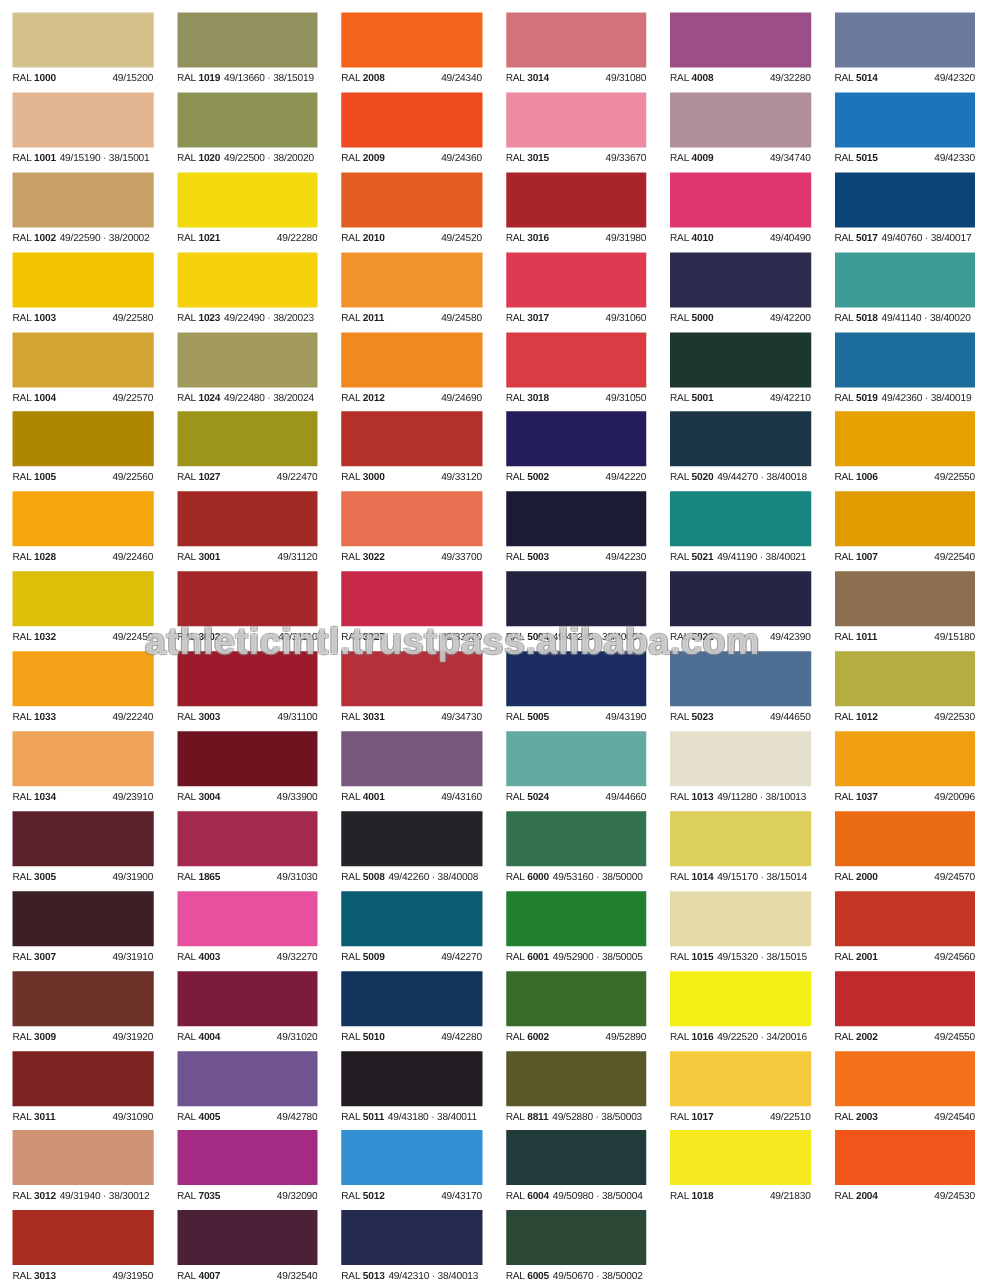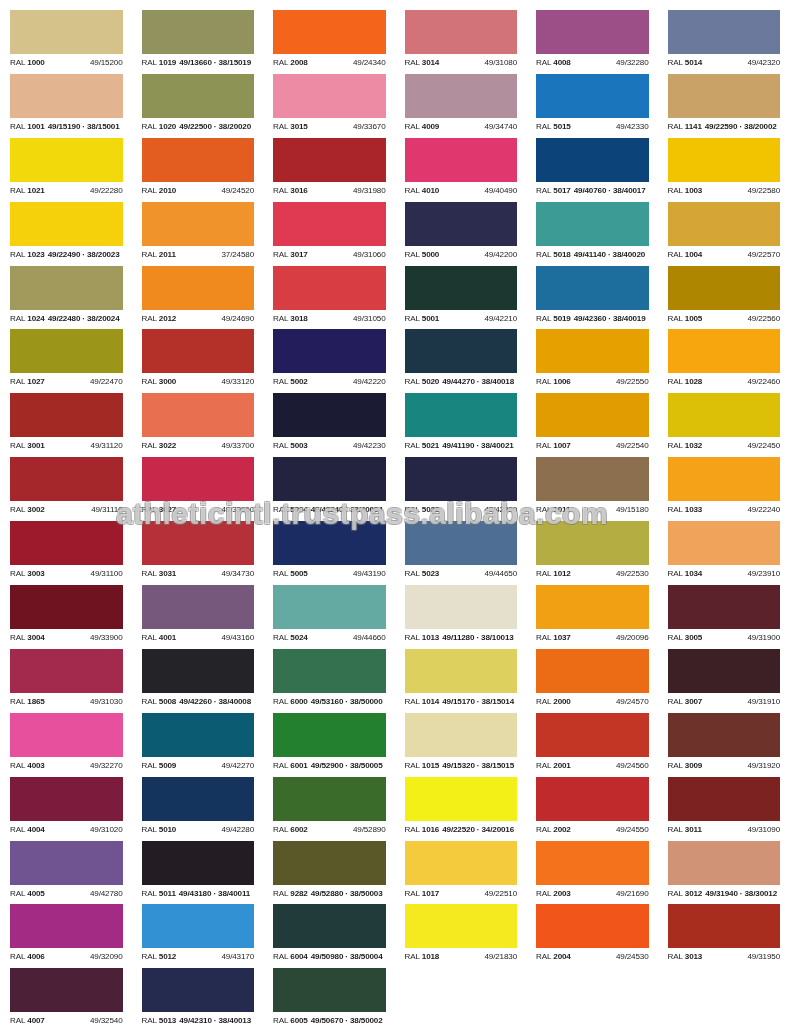--- a/index.html
+++ b/index.html
@@ -61,21 +61,21 @@
     white-space: nowrap;
   }
   .label-left .ral-word {
     font-weight: normal;
   }
   .label-left .ral-num {
     font-weight: bold;
     margin-left: 2px;
   }
   .label-left .ral-code-inline {
-    font-weight: bold;
+    font-weight: normal;
     margin-left: 3px;
   }
   .label-right {
     display: inline-block;
     white-space: nowrap;
     font-weight: normal;
     text-align: right;
   }
 
   
@@ -161,20 +161,27 @@
       </div>
     </div>
     <div class="swatch-cell">
       <div class="swatch-chip" style="background: rgb(141, 147, 85);"></div>
       <div class="swatch-label">
         <span class="label-left"><span class="ral-word">RAL</span><span class="ral-num">1020</span><span class="ral-code-inline">49/22500 · 38/20020</span></span>
         <span class="label-right"></span>
       </div>
     </div>
     <div class="swatch-cell">
+      <div class="swatch-chip" style="background: rgb(240, 75, 32);"></div>
+      <div class="swatch-label">
+        <span class="label-left"><span class="ral-word">RAL</span><span class="ral-num">2009</span></span>
+        <span class="label-right">49/24360</span>
+      </div>
+    </div>
+    <div class="swatch-cell">
       <div class="swatch-chip" style="background: rgb(237, 139, 164);"></div>
       <div class="swatch-label">
         <span class="label-left"><span class="ral-word">RAL</span><span class="ral-num">3015</span></span>
         <span class="label-right">49/33670</span>
       </div>
     </div>
     <div class="swatch-cell">
       <div class="swatch-chip" style="background: rgb(177, 143, 157);"></div>
       <div class="swatch-label">
         <span class="label-left"><span class="ral-word">RAL</span><span class="ral-num">4009</span></span>
@@ -184,21 +191,21 @@
     <div class="swatch-cell">
       <div class="swatch-chip" style="background: rgb(26, 117, 189);"></div>
       <div class="swatch-label">
         <span class="label-left"><span class="ral-word">RAL</span><span class="ral-num">5015</span></span>
         <span class="label-right">49/42330</span>
       </div>
     </div>
     <div class="swatch-cell">
       <div class="swatch-chip" style="background: rgb(201, 162, 104);"></div>
       <div class="swatch-label">
-        <span class="label-left"><span class="ral-word">RAL</span><span class="ral-num">1141</span><span class="ral-code-inline">49/22590 · 38/20002</span></span>
+        <span class="label-left"><span class="ral-word">RAL</span><span class="ral-num">1002</span><span class="ral-code-inline">49/22590 · 38/20002</span></span>
         <span class="label-right"></span>
       </div>
     </div>
     <div class="swatch-cell">
       <div class="swatch-chip" style="background: rgb(241, 217, 11);"></div>
       <div class="swatch-label">
         <span class="label-left"><span class="ral-word">RAL</span><span class="ral-num">1021</span></span>
         <span class="label-right">49/22280</span>
       </div>
     </div>
@@ -241,21 +248,21 @@
       <div class="swatch-chip" style="background: rgb(244, 209, 10);"></div>
       <div class="swatch-label">
         <span class="label-left"><span class="ral-word">RAL</span><span class="ral-num">1023</span><span class="ral-code-inline">49/22490 · 38/20023</span></span>
         <span class="label-right"></span>
       </div>
     </div>
     <div class="swatch-cell">
       <div class="swatch-chip" style="background: rgb(240, 147, 43);"></div>
       <div class="swatch-label">
         <span class="label-left"><span class="ral-word">RAL</span><span class="ral-num">2011</span></span>
-        <span class="label-right">37/24580</span>
+        <span class="label-right">49/24580</span>
       </div>
     </div>
     <div class="swatch-cell">
       <div class="swatch-chip" style="background: rgb(224, 58, 83);"></div>
       <div class="swatch-label">
         <span class="label-left"><span class="ral-word">RAL</span><span class="ral-num">3017</span></span>
         <span class="label-right">49/31060</span>
       </div>
     </div>
     <div class="swatch-cell">
@@ -667,49 +674,49 @@
     <div class="swatch-cell">
       <div class="swatch-chip" style="background: rgb(36, 28, 35);"></div>
       <div class="swatch-label">
         <span class="label-left"><span class="ral-word">RAL</span><span class="ral-num">5011</span><span class="ral-code-inline">49/43180 · 38/40011</span></span>
         <span class="label-right"></span>
       </div>
     </div>
     <div class="swatch-cell">
       <div class="swatch-chip" style="background: rgb(90, 88, 41);"></div>
       <div class="swatch-label">
-        <span class="label-left"><span class="ral-word">RAL</span><span class="ral-num">9282</span><span class="ral-code-inline">49/52880 · 38/50003</span></span>
+        <span class="label-left"><span class="ral-word">RAL</span><span class="ral-num">8811</span><span class="ral-code-inline">49/52880 · 38/50003</span></span>
         <span class="label-right"></span>
       </div>
     </div>
     <div class="swatch-cell">
       <div class="swatch-chip" style="background: rgb(244, 203, 60);"></div>
       <div class="swatch-label">
         <span class="label-left"><span class="ral-word">RAL</span><span class="ral-num">1017</span></span>
         <span class="label-right">49/22510</span>
       </div>
     </div>
     <div class="swatch-cell">
       <div class="swatch-chip" style="background: rgb(244, 114, 27);"></div>
       <div class="swatch-label">
         <span class="label-left"><span class="ral-word">RAL</span><span class="ral-num">2003</span></span>
-        <span class="label-right">49/21690</span>
+        <span class="label-right">49/24540</span>
       </div>
     </div>
     <div class="swatch-cell">
       <div class="swatch-chip" style="background: rgb(209, 147, 118);"></div>
       <div class="swatch-label">
         <span class="label-left"><span class="ral-word">RAL</span><span class="ral-num">3012</span><span class="ral-code-inline">49/31940 · 38/30012</span></span>
         <span class="label-right"></span>
       </div>
     </div>
     <div class="swatch-cell">
       <div class="swatch-chip" style="background: rgb(164, 43, 131);"></div>
       <div class="swatch-label">
-        <span class="label-left"><span class="ral-word">RAL</span><span class="ral-num">4006</span></span>
+        <span class="label-left"><span class="ral-word">RAL</span><span class="ral-num">7035</span></span>
         <span class="label-right">49/32090</span>
       </div>
     </div>
     <div class="swatch-cell">
       <div class="swatch-chip" style="background: rgb(49, 145, 211);"></div>
       <div class="swatch-label">
         <span class="label-left"><span class="ral-word">RAL</span><span class="ral-num">5012</span></span>
         <span class="label-right">49/43170</span>
       </div>
     </div>

